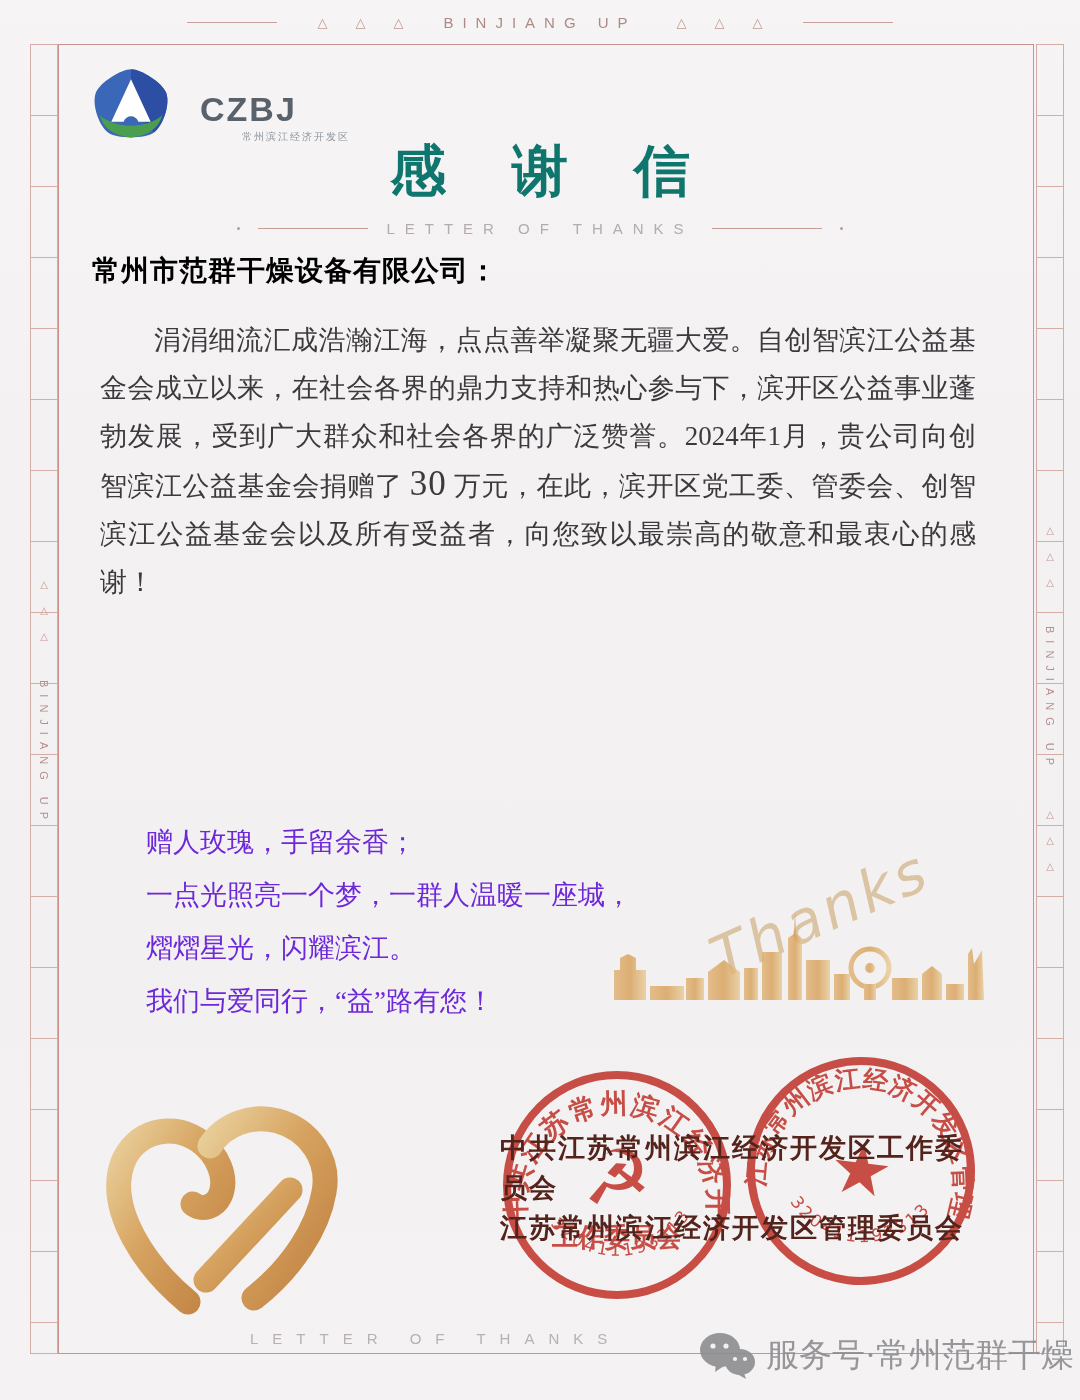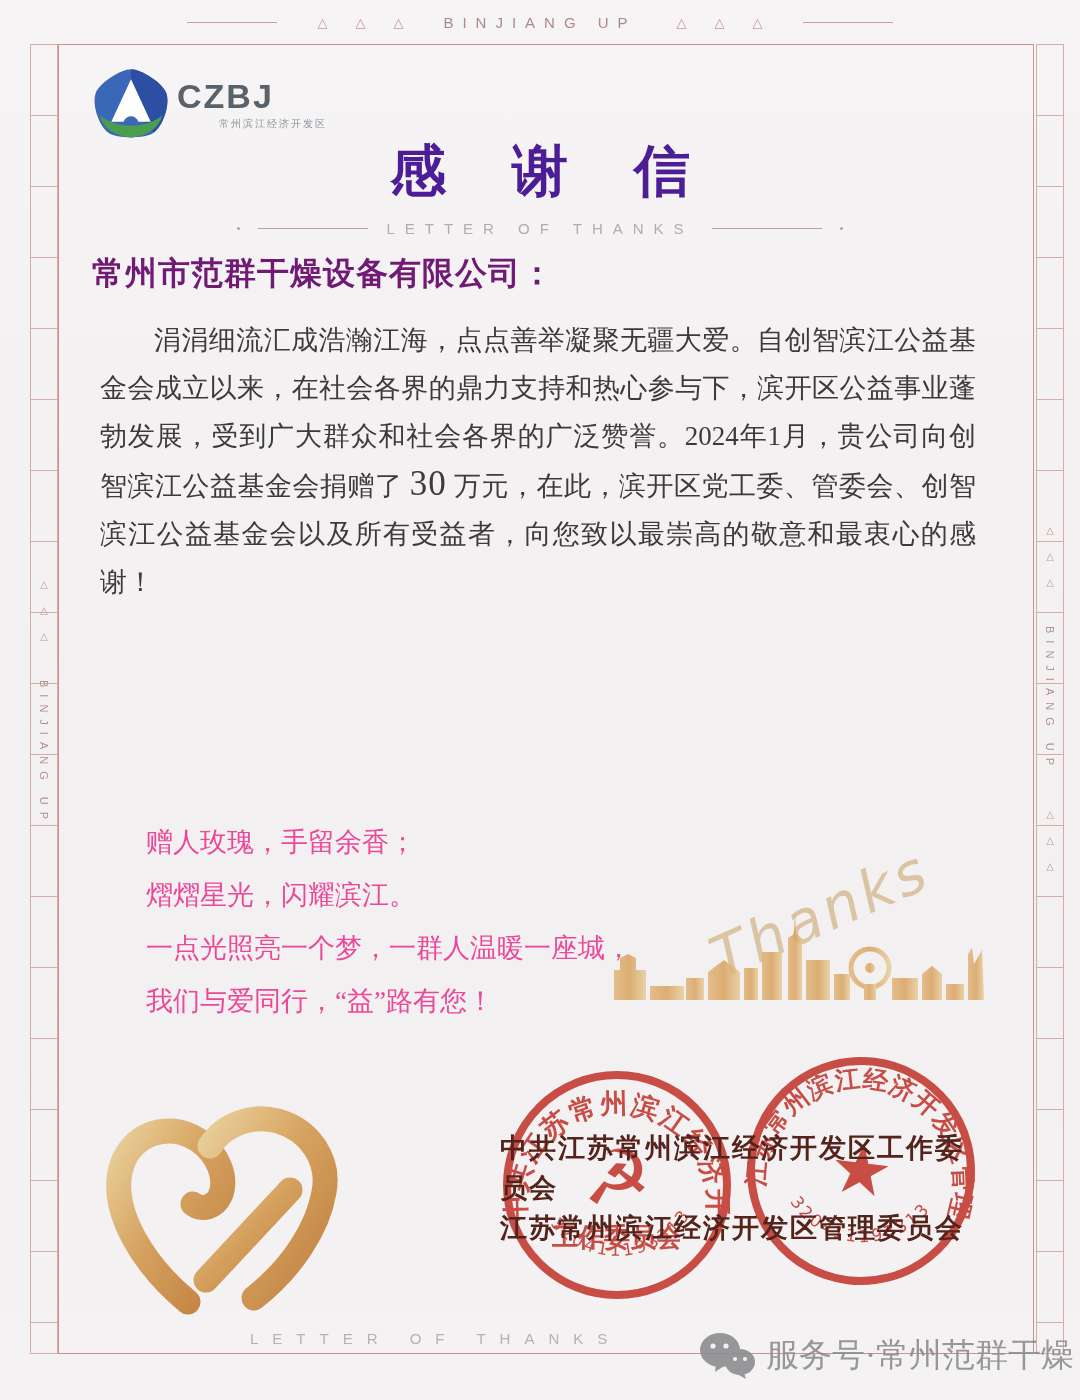--- a/index.html
+++ b/index.html
@@ -32,48 +32,48 @@
   }
   .side-strip.left{left:30px;}
   .side-strip.right{right:16px;}
   .side-inner{
     display:flex;flex-direction:column;align-items:center;gap:30px;
     color:#bb938e;font-family:"Liberation Sans","DejaVu Sans",sans-serif;
   }
   .v-orn{font-size:10px;color:#c79a95;line-height:2.6;}
   .v-text{writing-mode:vertical-rl;font-size:11px;letter-spacing:7px;color:#b49division;color:#b4908c;}
   
-  .logo{position:absolute;left:90px;top:66px;display:flex;align-items:center;gap:5px;}
+  .logo{position:absolute;left:90px;top:66px;display:flex;align-items:flex-end;gap:28px;}
   .logo-txt{display:flex;flex-direction:column;gap:4px;}
   .logo-abbr{font-family:"Liberation Sans","DejaVu Sans",sans-serif;font-size:34px;font-weight:bold;color:#59616b;letter-spacing:2px;line-height:1;}
   .logo-sub{font-family:"Liberation Sans","DejaVu Sans",sans-serif;font-size:10px;color:#8c949c;letter-spacing:2px;margin-left:42px;}
   
   .title-cn{
     position:absolute;top:134px;left:0;width:100%;text-align:center;
-    font-size:56px;font-weight:bold;color:#4c1d95;letter-spacing:26px;text-indent:26px;
+    font-size:56px;font-weight:bold;color:#0f766e;letter-spacing:26px;text-indent:26px;
   }
   .subtitle-row{
     position:absolute;top:220px;left:0;width:100%;
     display:flex;align-items:center;justify-content:center;gap:18px;
   }
   .subtitle-row .dot{width:3px;height:3px;background:#c09a94;border-radius:50%;}
   .subtitle-row .rule{width:110px;height:1px;background:#c59b95;}
   .subtitle-en{
     font-family:"Liberation Sans","DejaVu Sans",sans-serif;
     font-size:15px;letter-spacing:10px;color:#b3abad;
   }
   
-  .recipient{position:absolute;left:92px;top:252px;font-size:32px;font-weight:bold;color:#701a75;letter-spacing:1px;}
+  .recipient{position:absolute;left:92px;top:252px;font-size:28px;font-weight:bold;color:#000000;letter-spacing:1px;}
   .body-text{
     position:absolute;left:92px;top:308px;width:892px;
     font-size:27px;line-height:48px;text-align:justify;color:#3c3a3d;
   }
   .body-text p{margin:8px;text-indent:2em;}
   .amount{font-size:35px;font-family:"Liberation Serif","DejaVu Serif",serif;letter-spacing:1px;}
-  .closing{position:absolute;left:92px;top:816px;font-size:27px;line-height:53px;color:#ec4899;}
+  .closing{position:absolute;left:92px;top:816px;font-size:27px;line-height:53px;color:#6d28d9;}
   .closing div{text-indent:2em;}
   
   .thanks-script{
     position:absolute;left:690px;top:880px;width:260px;text-align:center;
     font-family:"DejaVu Sans","Liberation Sans",sans-serif;font-style:italic;
     font-size:58px;color:#c39550;opacity:.48;transform:rotate(-24deg);letter-spacing:4px;
   }
   .skyline{position:absolute;left:612px;top:908px;}
   .heart-logo{position:absolute;left:82px;top:1078px;}
   
@@ -146,22 +146,22 @@
 </div>
 
 <div class="recipient">常州市范群干燥设备有限公司：</div>
 
 <div class="body-text">
   <p><span>涓涓细流汇成浩瀚江海，点点善举凝聚无疆大爱。自创智滨江公益基金会成立以来，在社会各界的鼎力支持和热心参与下，滨开区公益事业蓬勃发展，受到广大群众和社会各界的广泛赞誉。2024年1月，贵公司向创智滨江公益基金会捐赠了 </span><span class="amount">30</span><span> 万元，在此，滨开区党工委、管委会、创智滨江公益基金会以及所有受益者，向您致以最崇高的敬意和最衷心的感谢！</span></p>
 </div>
 
 <div class="closing">
   <div>赠人玫瑰，手留余香；</div>
+  <div>一点光照亮一个梦，一群人温暖一座城，</div>
   <div>熠熠星光，闪耀滨江。</div>
-  <div>一点光照亮一个梦，一群人温暖一座城，</div>
   <div>我们与爱同行，“益”路有您！</div>
 </div>
 
 <div class="thanks-script">Thanks</div>
 
 <svg class="skyline" width="380" height="100" viewBox="0 0 380 100">
   <defs>
     <linearGradient id="goldS" x1="0" y1="0" x2="1" y2="0">
       <stop offset="0" stop-color="#e0b172"></stop>
         <stop offset="0.5" stop-color="#d79e55"></stop>

